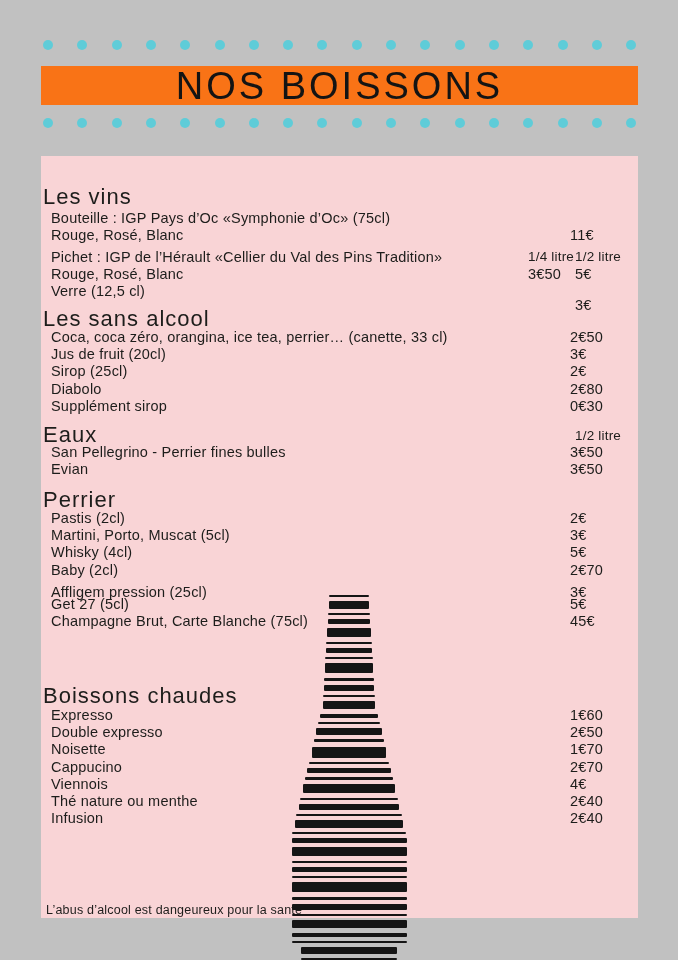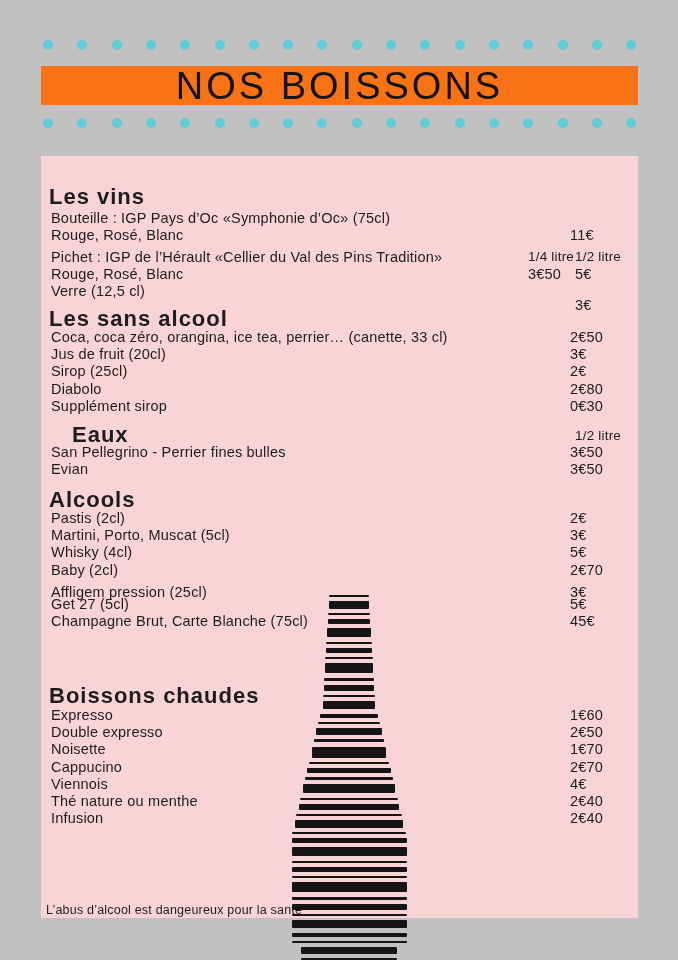--- a/index.html
+++ b/index.html
@@ -13,21 +13,21 @@
   }
   .banner h1{
     margin:0; font-size:38px; font-weight:400; letter-spacing:3px; line-height:1; color:#141414;
   }
   .panel{
     position:absolute; left:41px; top:156px; width:597px; height:762px;
     background:#f9d4d6;
   }
   .dot{position:absolute; width:10px; height:10px; border-radius:50%;}
   .section-heading{
-    position:absolute; left:8px; font-size:22px; font-weight:700;
+    position:absolute; left:2px; font-size:22px; font-weight:400;
     letter-spacing:1px; line-height:1.05; white-space:nowrap;
   }
   .row{position:absolute; left:10px; width:580px; height:17px; font-size:14.5px; letter-spacing:0.2px;}
   .row .label{position:absolute; left:0; top:0; white-space:nowrap;}
   .row .price{position:absolute; left:519px; top:0; white-space:nowrap;}
   .row .c1{position:absolute; left:477px; top:0; white-space:nowrap;}
   .row .c2{position:absolute; left:524px; top:0; white-space:nowrap;}
   .row .small{font-size:13.5px;}
   .unit-header{position:absolute; left:534px; font-size:13.5px; letter-spacing:0.2px; white-space:nowrap;}
   .footer-note{position:absolute; left:5px; top:747px; font-size:12.5px; letter-spacing:0.2px; white-space:nowrap;}
@@ -122,31 +122,31 @@
         <span class="price">2€</span>
       </div>
       <div class="row" style="top: 224.6px;">
         <span class="label">Diabolo</span>
         <span class="price">2€80</span>
       </div>
       <div class="row" style="top: 241.8px;">
         <span class="label">Supplément sirop</span>
         <span class="price">0€30</span>
       </div>
-      <div class="section-heading" style="top: 267px; margin-left: 23px;">Eaux</div>
+      <div class="section-heading" style="top: 267px;">Eaux</div>
       <div class="unit-header" style="top: 272px;">1/2 litre</div>
       <div class="row" style="top: 288px;">
         <span class="label">San Pellegrino - Perrier fines bulles</span>
         <span class="price">3€50</span>
       </div>
       <div class="row" style="top: 305.2px;">
         <span class="label">Evian</span>
         <span class="price">3€50</span>
       </div>
-      <div class="section-heading" style="top: 332px;">Alcools</div>
+      <div class="section-heading" style="top: 332px;">Perrier</div>
       <div class="row" style="top: 354px;">
         <span class="label">Pastis (2cl)</span>
         <span class="price">2€</span>
       </div>
       <div class="row" style="top: 371.2px;">
         <span class="label">Martini, Porto, Muscat (5cl)</span>
         <span class="price">3€</span>
       </div>
       <div class="row" style="top: 388.4px;">
         <span class="label">Whisky (4cl)</span>

